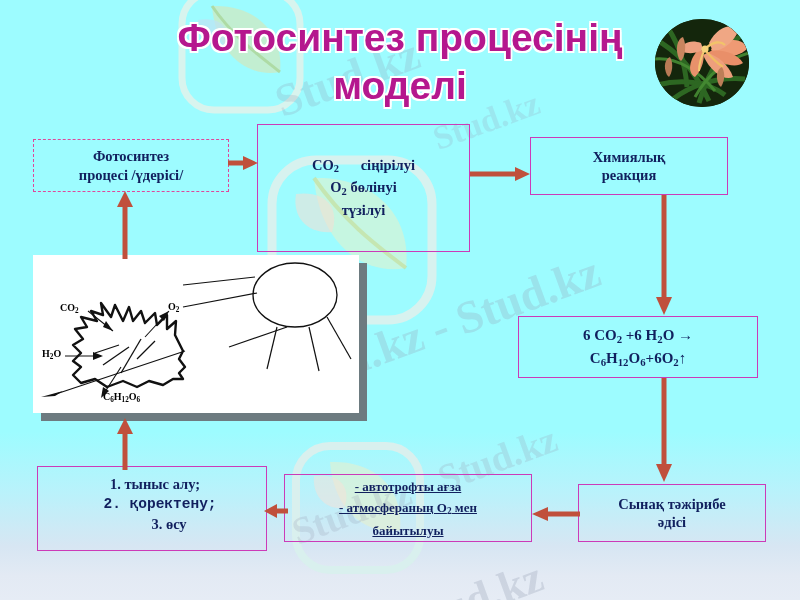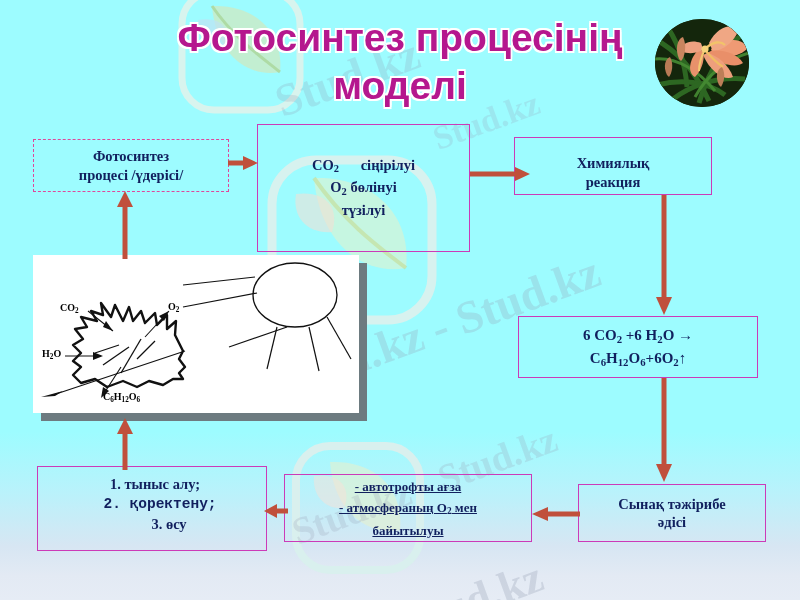--- a/index.html
+++ b/index.html
@@ -69,21 +69,21 @@
     justify-content: center;
     text-align: center;
     padding: 3px 5px;
   }
   .box.dashed {
     border: 1.6px dashed #e0479a;
   }
 
   #box-process   { left: 33px;  top: 139px; width: 196px; height: 53px; }
   #box-co2       { left: 257px; top: 124px; width: 213px; height: 128px; font-size: 14.5px; line-height: 21.5px; }
-  #box-chem      { left: 514px; top: 137px; width: 198px; height: 58px; align-items: flex-end; }
+  #box-chem      { left: 530px; top: 137px; width: 198px; height: 58px; }
   #box-equation  { left: 518px; top: 316px; width: 240px; height: 62px; font-size: 15px; line-height: 22px; }
   #box-method    { left: 578px; top: 484px; width: 188px; height: 58px; }
   #box-results   { left: 284px; top: 474px; width: 248px; height: 68px; font-size: 13px; line-height: 21px; text-decoration: underline; }
   #box-signs     { left: 37px;  top: 466px; width: 230px; height: 85px;
                    display: block; padding: 7px 6px 4px 6px; font-size: 14.5px; line-height: 20px; }
 
   #box-signs .sl { display:block; text-align:center; }
   #box-signs .sl.head { text-align:center; }
   #box-signs .sl.n1 { padding-left: 6px; }
   #box-signs .sl.n2 { padding-left: 16px; font-family: Liberation Mono, monospace; }

